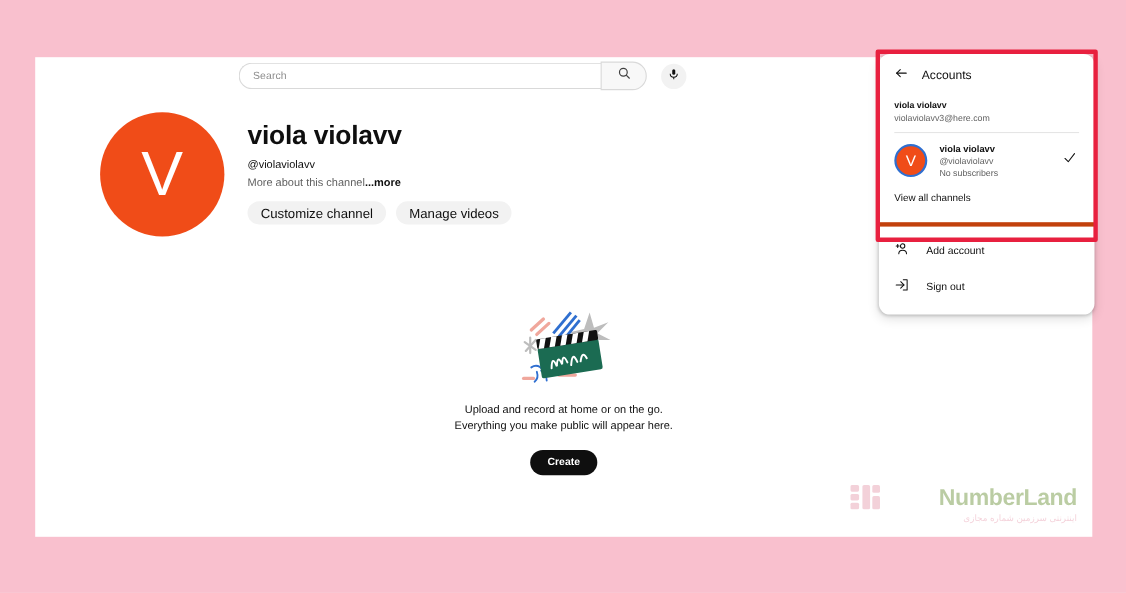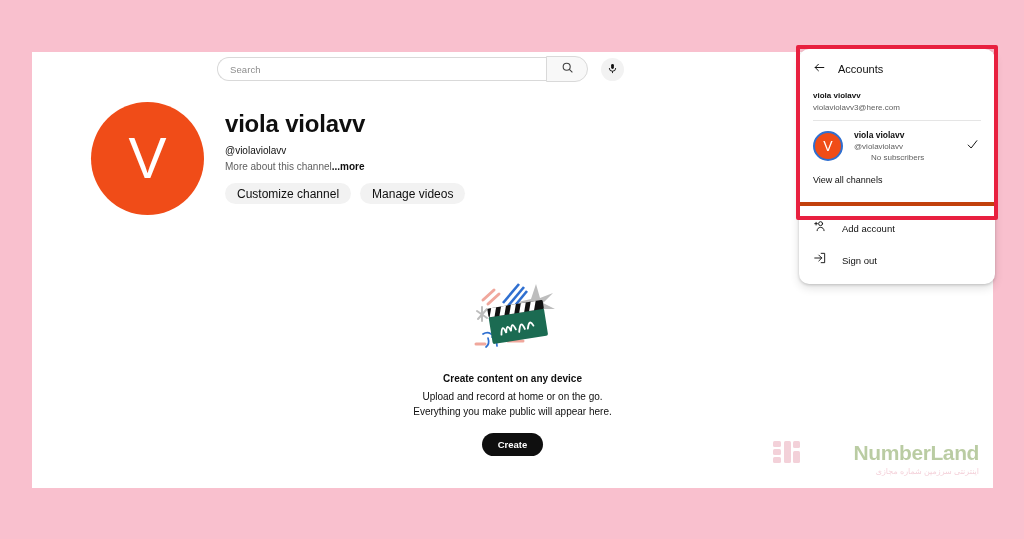--- a/index.html
+++ b/index.html
@@ -168,21 +168,21 @@
     width: 30px; height: 30px; border-radius: 50%;
     background: #f04c18; color: #fff;
     font-size: 14px; font-weight: 500;
     display: flex; align-items: center; justify-content: center;
     border: 2px solid #2f6fd0;
     flex: none;
   }
   #acct-channel-meta { flex: 1; }
   #acct-channel-name { font-size: 8.5px; font-weight: 700; color: #0f0f0f; }
   #acct-channel-handle { font-size: 8px; color: #606060; margin-top: 2px; }
-  #acct-channel-subs { font-size: 8px; color: #606060; margin-top: 2px; margin-left: 17px; }
+  #acct-channel-subs { font-size: 8px; color: #606060; margin-top: 2px; }
   #acct-check { flex: none; margin-right: 2px; }
   #view-all-channels {
     font-size: 9px; color: #0f0f0f;
     padding: 4px 14px 11px 14px;
   }
   #acct-footer { border-top: 4px solid #c2410c; padding: 6px 0 8px 0; }
   .menu-row {
     display: flex; align-items: center; gap: 15px;
     padding: 7px 14px;
   }
@@ -336,21 +336,20 @@
           </g>
 
           <g stroke="#ffffff" stroke-width="1.8" fill="none" stroke-linecap="round">
             <path d="M37 50 q2 -12 5 -1 q2 -11 5 -1 q2 -11 5 -1"></path>
             <path d="M55 50 q3 -13 6 -2"></path>
             <path d="M64 48 q3 -10 6 -2"></path>
           </g>
         </g>
       </svg>
     </div>
-    <div id="empty-title">Create content on any device</div>
     <div id="empty-sub">
       <div>Upload and record at home or on the go.</div>
       <div>Everything you make public will appear here.</div>
     </div>
     <div id="empty-create-btn">Create</div>
   </div>
 
   <div id="watermark">
     <span>
       <svg width="28" height="26" viewBox="0 0 28 26">

